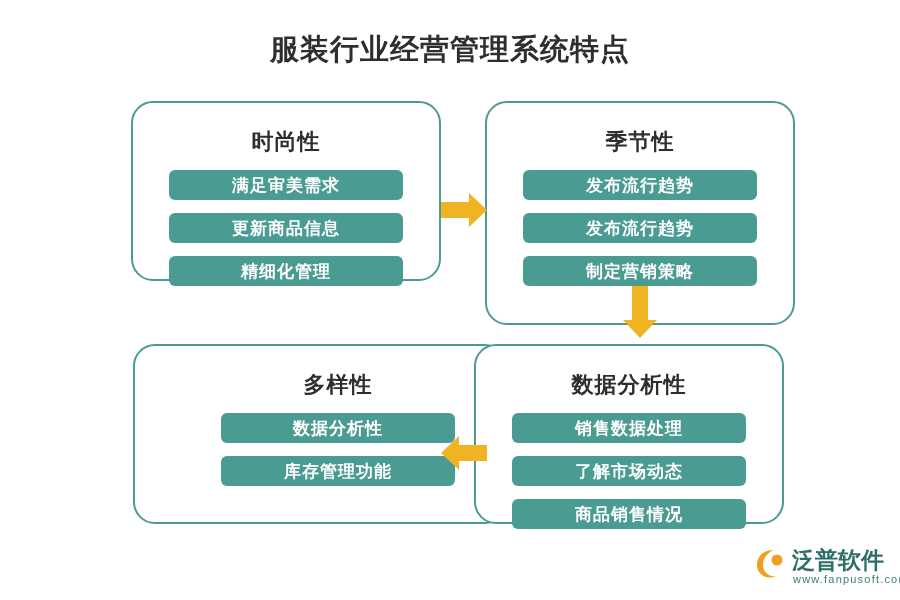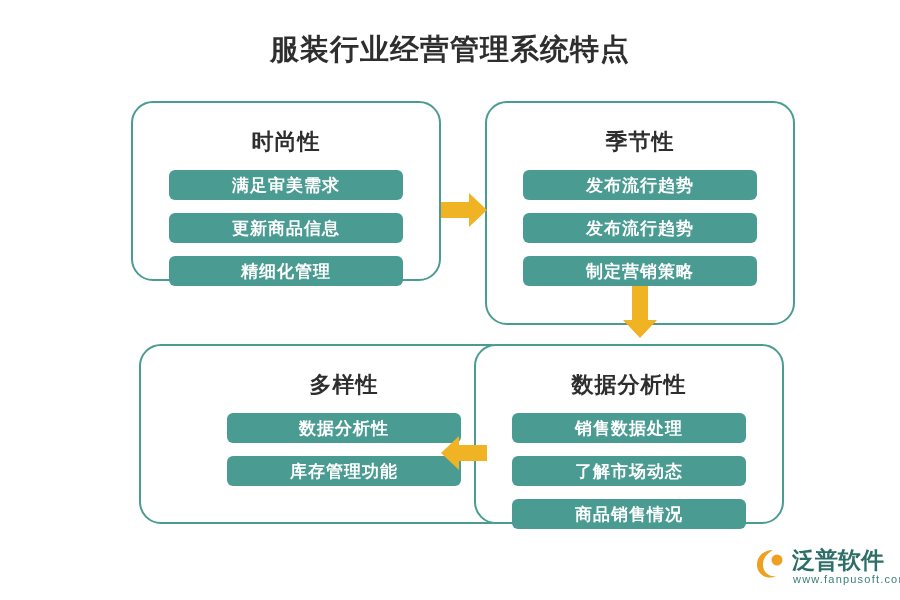--- a/index.html
+++ b/index.html
@@ -163,21 +163,21 @@
 
   <div class="box" style="left:485px; top:101px; width:310px; height:224px;">
     <div class="box-title">季节性</div>
     <div class="pill-wrap">
       <div class="pill">发布流行趋势</div>
       <div class="pill">发布流行趋势</div>
       <div class="pill">制定营销策略</div>
     </div>
   </div>
 
-  <div class="box" style="left:139px; top:344px; width:374px; height:180px;padding-left:36px;">
+  <div class="box" style="left:133px; top:344px; width:374px; height:180px;padding-left:36px;">
     <div class="box-title">多样性</div>
     <div class="pill-wrap">
       <div class="pill">数据分析性</div>
       <div class="pill">库存管理功能</div>
     </div>
   </div>
 
   <div class="box" style="left:474px; top:344px; width:310px; height:180px;">
     <div class="box-title">数据分析性</div>
     <div class="pill-wrap">

